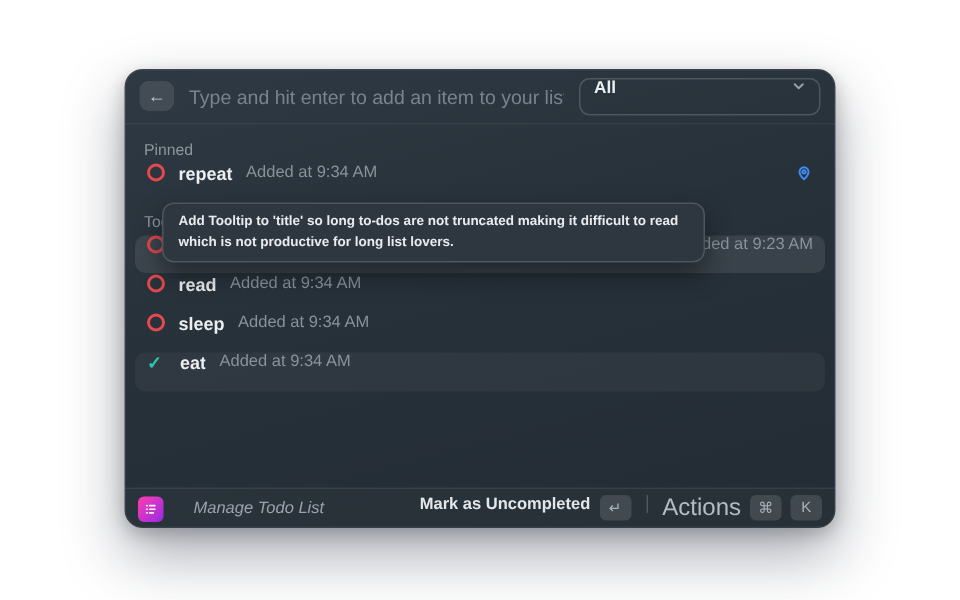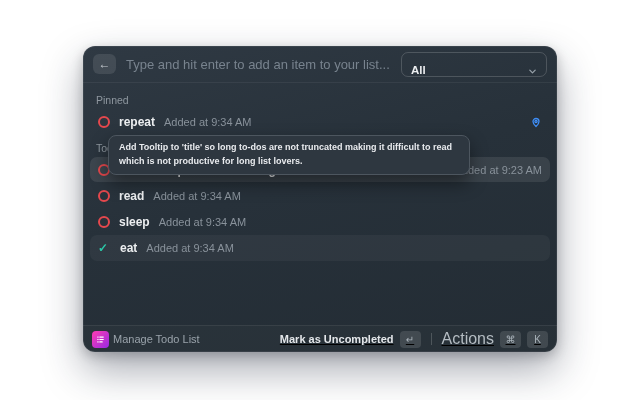--- a/index.html
+++ b/index.html
@@ -45,35 +45,35 @@
     display: flex; align-items: center; justify-content: center;
     color: #c9ced3; font-size: 12px; cursor: default;
   }
   .search-input {
     flex: 1 1 auto; margin-left: 10px; background: transparent; border: none; outline: none;
     font-family: "Liberation Sans", sans-serif;
     font-size: 13px; color: #e8eaec; min-width: 0;
   }
   .search-input::placeholder { color: #78838e; }
   .dropdown {
-    flex: 0 0 auto; width: 146px; height: 25px; margin-left: 10px;
+    flex: 0 0 auto; width: 161px; height: 25px; margin-left: 10px;
     border: 1px solid rgba(255,255,255,0.17); border-radius: 7px;
-    display: flex; align-items: flex-end; padding: 0 9px;
+    display: flex; align-items: flex-start; padding: 0 9px;
   }
   .dropdown-value { font-size: 11.5px; font-weight: 700; color: #eceef0; }
   .dropdown-chevron { margin-left: auto; display: flex; color: #97a1a9; }
 
   
   .list { position: relative; padding: 3px 7px 0 7px; }
   .section-label {
     height: 17px; margin-top: 5px; padding-left: 6px;
     font-size: 10.5px; color: #8e979f; display: flex; align-items: center;
   }
   .row {
-    height: 25px; border-radius: 7px; display: flex; align-items: center;
+    height: 25px; border-radius: 7px; display: flex; align-items: flex-start;
     padding: 0 8px; gap: 9px; margin-top: 1px;
   }
   .row.selected { background: rgba(255,255,255,0.09); }
   .row.faint { background: rgba(255,255,255,0.045); height: 26px; }
   .ring {
     width: 12px; height: 12px; border-radius: 50%;
     border: 2px solid #e5484d; flex: 0 0 auto;
   }
   .check { color: #2bc8a8; font-size: 12px; font-weight: 700; flex: 0 0 auto; width: 13px; }
   .row-title {
@@ -96,22 +96,22 @@
     position: absolute; left: 0; right: 0; bottom: 0; height: 27px;
     display: flex; align-items: center; padding: 0 9px;
     border-top: 1px solid rgba(255,255,255,0.07);
     background: rgba(255,255,255,0.02);
   }
   .app-icon {
     width: 17px; height: 17px; border-radius: 4px; flex: 0 0 auto;
     background: linear-gradient(135deg, #f03ab8 15%, #a22be0 90%);
     display: flex; align-items: center; justify-content: center;
   }
-  .app-name { font-size: 11px; color: #9aa3ab; margin-left: 4px; }
-  .ftr-right { margin-left: auto; display: flex; align-items: center; gap: 6px; text-decoration: underline; }
+  .app-name { font-size: 11px; color: #9aa3ab; margin-left: 20px; font-style: italic; }
+  .ftr-right { margin-left: auto; display: flex; align-items: flex-start; gap: 6px; }
   .action-primary { font-size: 11px; font-weight: 700; color: #e4e7ea; }
   .action-secondary { font-size: 16px; color: #b4bcc2; }
   .key-badge {
     min-width: 21px; height: 17px; padding: 0 4px; border-radius: 4px;
     background: rgba(255,255,255,0.12); color: #aab3ba; font-size: 10px;
     display: flex; align-items: center; justify-content: center;
   }
   .ftr-sep { width: 1px; height: 12px; background: rgba(255,255,255,0.18); margin: 0 4px; }
 </style>
 </head>

